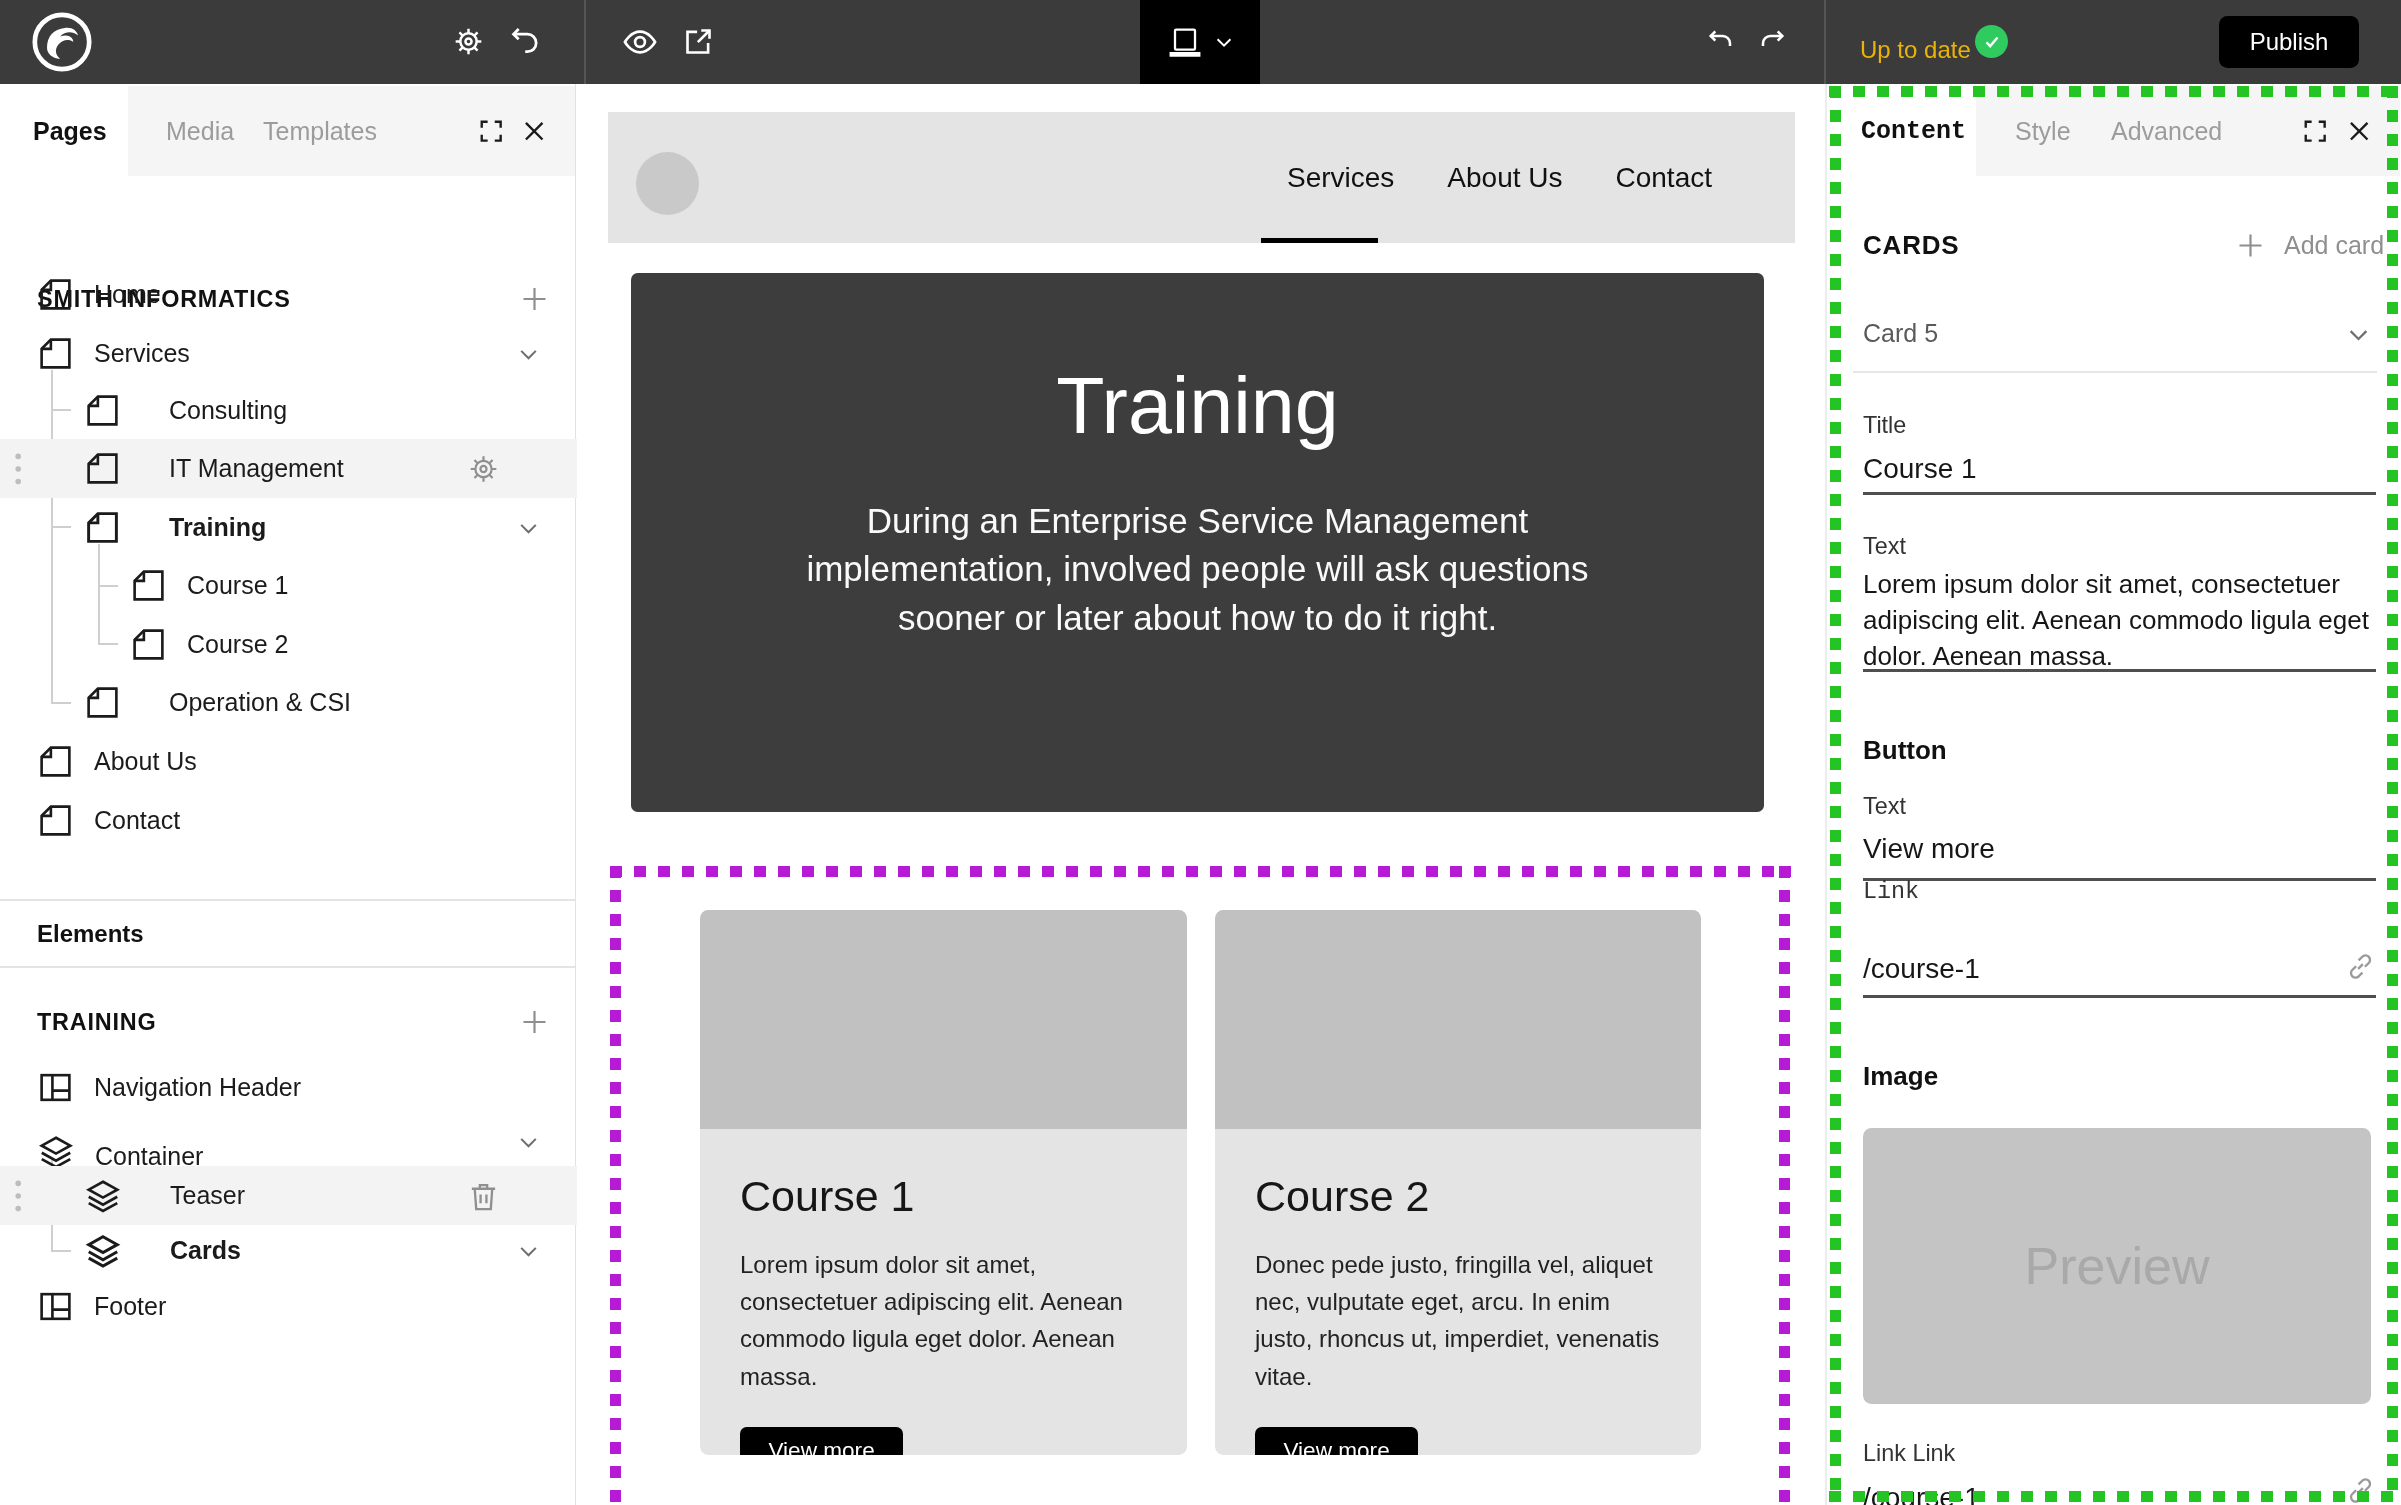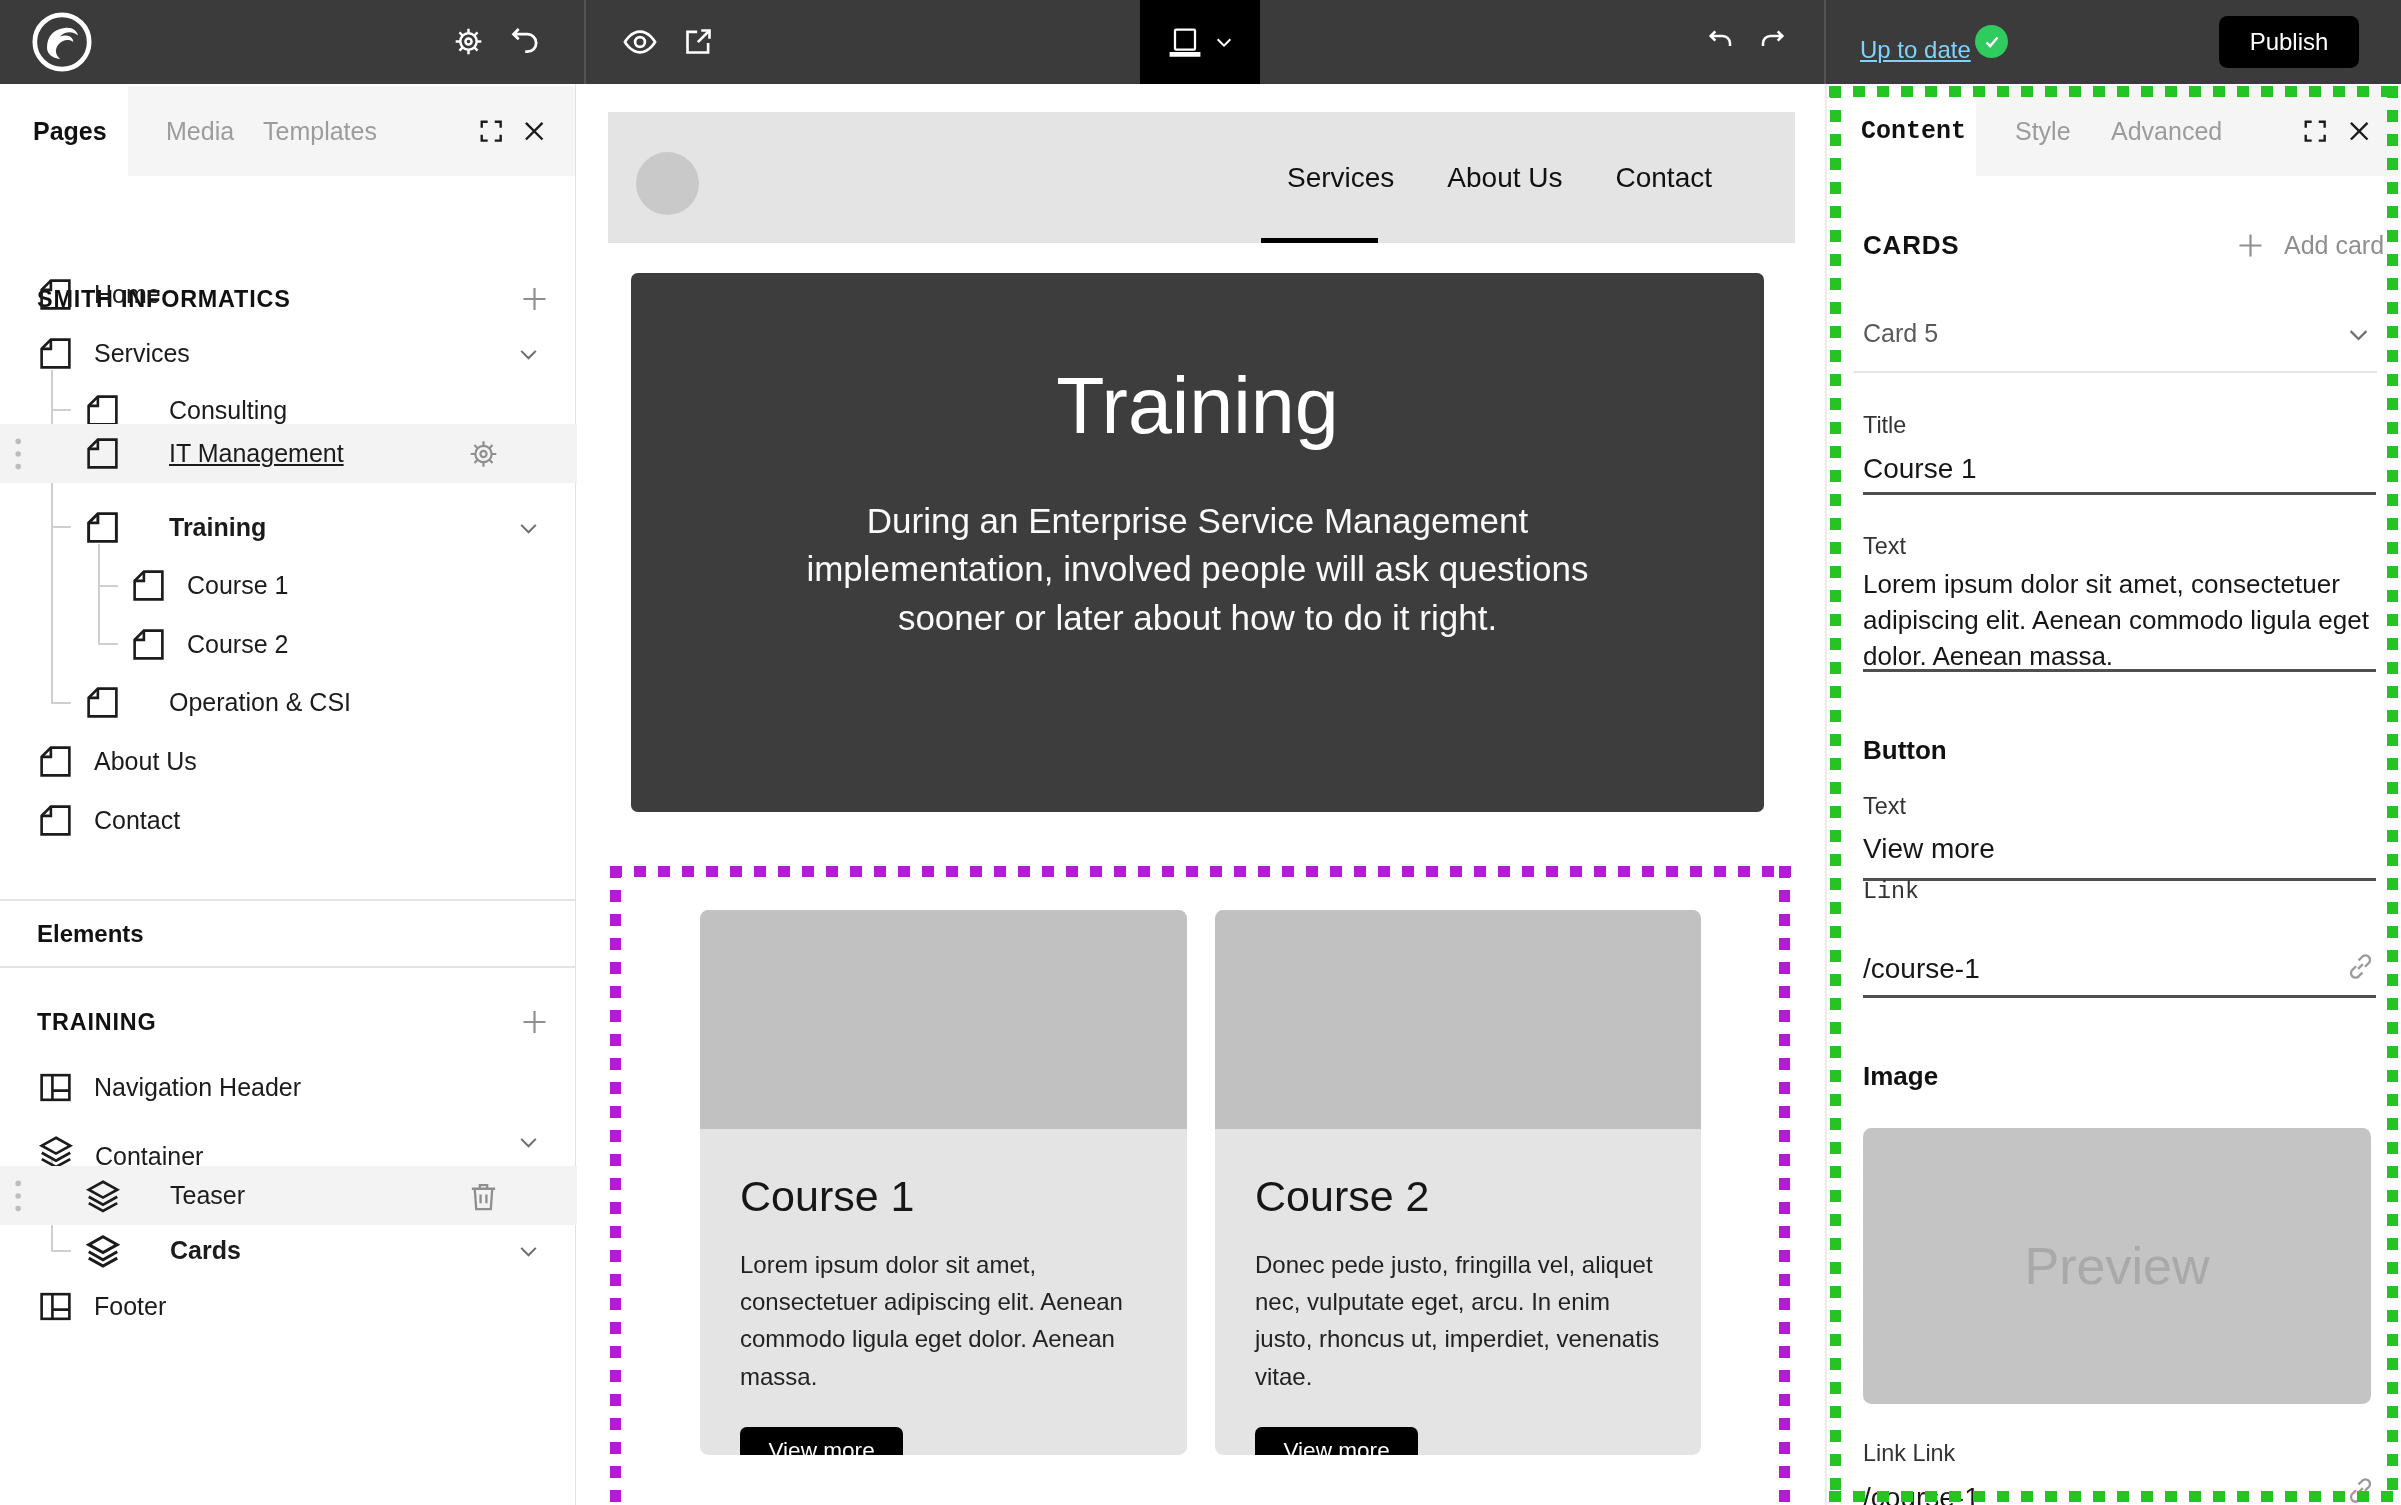--- a/index.html
+++ b/index.html
@@ -7,21 +7,21 @@
     font-family:"Liberation Sans","DejaVu Sans",sans-serif;color:#1b1b1b;background:#fff;}
   svg{display:block;}
   .icn{display:inline-flex;flex:0 0 auto;}
   
   .topbar{position:absolute;left:0;top:0;width:2401px;height:84px;background:#3b3b3b;}
   .tb-abs{position:absolute;display:flex;align-items:center;justify-content:center;}
   .tb-div{position:absolute;top:0;width:1.7px;height:84px;background:#555;}
   .device-box{position:absolute;left:1140px;top:0;width:120px;height:84px;background:#000;
     display:flex;align-items:center;justify-content:center;gap:8.4px;}
   .status-text{position:absolute;left:1860px;top:0;height:100px;display:flex;align-items:center;
-    color:#7dd3fc;font-size:24px;text-decoration:underline;}
+    color:#eab308;font-size:24px;}
   .check-badge{position:absolute;left:1975px;top:25px;width:33px;height:33px;border-radius:50%;
     background:#2fcb5f;display:flex;align-items:center;justify-content:center;}
   .publish-btn{position:absolute;left:2219px;top:16px;width:140px;height:52px;background:#000;color:#fff;
     border:none;border-radius:8.4px;font-size:24px;font-family:inherit;cursor:pointer;}
   
   .sidebar{position:absolute;left:0;top:84px;width:575px;height:1421px;background:#fff;border-right:1.7px solid #e2e2e2;}
   .side-tabbar{position:absolute;left:0;top:0;width:575px;height:94px;background:#fff;}
   .side-tabbar .gray{position:absolute;left:128px;top:1.7px;right:0;height:90px;background:#f5f5f5;}
   .tab-lbl{position:absolute;top:0;height:94px;display:flex;align-items:center;font-size:25px;}
   .tab-active{font-weight:bold;color:#111;}
@@ -210,21 +210,21 @@
     </div>
     <div class="srow d1" style="top:297px;">
       <span class="icn">
           <svg width="37" height="37" viewBox="0 0 24 24" fill="none" stroke="#1b1b1b" stroke-width="1.7">
             <path d="M9 3h12v18H3V9z"></path>
             <path d="M9 3v6H3"></path>
           </svg>
         </span>
       <span class="slbl">Consulting</span>
     </div>
-    <div class="srow d1 hl" style="top:340px;text-decoration:underline;">
+    <div class="srow d1 hl" style="top:355px;">
       <span class="dots">
           <svg width="8.4" height="37" viewBox="0 0 6 26">
             <g fill="#bdbdbd">
               <circle cx="3" cy="4" r="2"></circle>
               <circle cx="3" cy="13" r="2"></circle>
               <circle cx="3" cy="22" r="2"></circle>
             </g>
           </svg>
         </span>
       <span class="icn">

